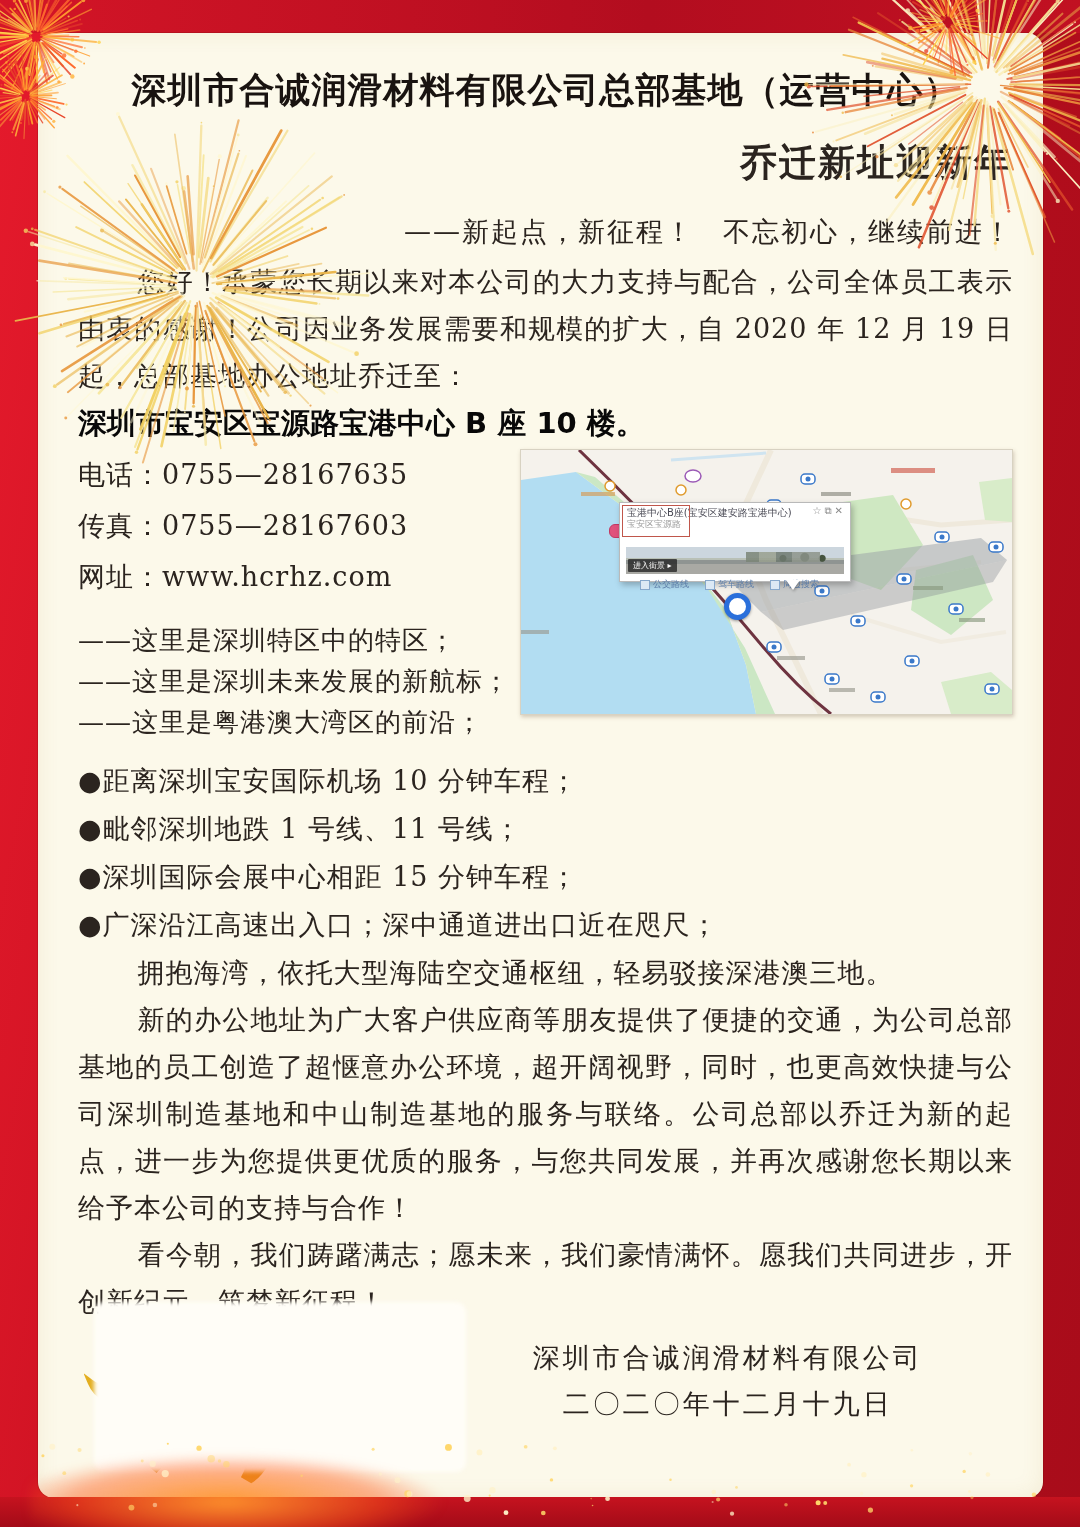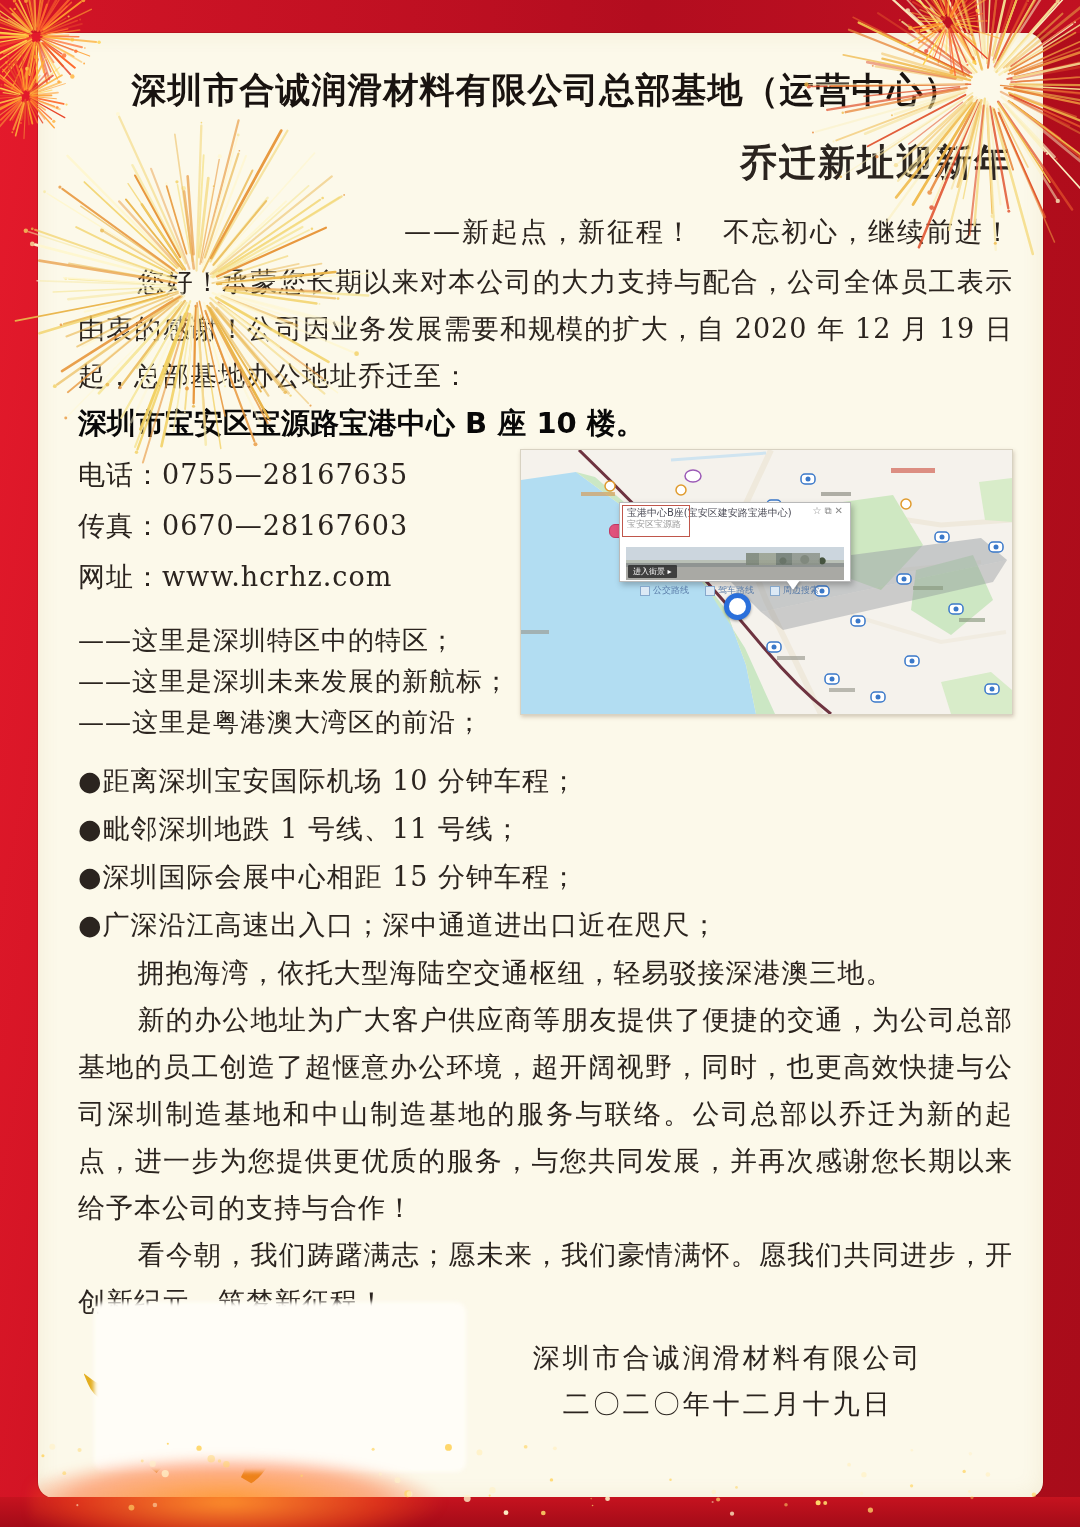--- a/index.html
+++ b/index.html
@@ -39,21 +39,21 @@
   .map{position:relative;flex:0 0 491px;width:491px;height:264px;background:#f5f2ec;
        border:1px solid #d8d2c2;box-shadow:1px 2px 4px rgba(90,60,30,.25);overflow:hidden;}
   .map svg{position:absolute;left:0;top:0;}
   .popup{position:absolute;left:98px;top:52px;width:230px;height:78px;background:#fff;
        border:1px solid #b9b9b9;box-shadow:2px 3px 6px rgba(0,0,0,.25);z-index:4;font-family:"DejaVu Sans","Liberation Sans",sans-serif;}
   .pp-head{position:relative;padding:4px 26px 16px 7px;}
   .pp-title{font-size:10px;color:#4a4a55;line-height:12px;white-space:nowrap;overflow:hidden;}
   .pp-sub{font-size:9px;color:#9a9a9a;line-height:11px;}
   .pp-redbox{position:absolute;left:2px;top:2px;width:66px;height:30px;border:1px solid #c0564b;pointer-events:none;}
   .pp-icons{position:absolute;right:4px;top:2px;font-size:10px;color:#8a8a8a;letter-spacing:3px;}
-  .pp-photo{position:relative;height:33px;margin:1px 6px 0 6px;overflow:hidden;
+  .pp-photo{position:relative;height:27px;margin:1px 6px 0 6px;overflow:hidden;
        background:
          radial-gradient(circle 5px at 82% 38%, #3c4a3a 0 4px, transparent 5px),
          radial-gradient(circle 4px at 72% 42%, #46543f 0 3px, transparent 4px),
          radial-gradient(circle 4px at 90% 42%, #46543f 0 3px, transparent 4px),
          linear-gradient(180deg,#ccd6de 0 40%, #b9c0b6 40% 48%, #8f9492 48% 62%, #a9a9a4 62% 100%);}
   .pp-bldg{position:absolute;left:55%;top:18%;width:34%;height:38%;
        background:linear-gradient(90deg,#7b8577 0 18%,#99a08f 18% 40%,#6f7a70 40% 62%,#8d948a 62% 100%);opacity:.85;}
   .pp-sv-btn{position:absolute;left:2px;bottom:2px;background:rgba(35,35,35,.78);color:#fff;
        font-size:8px;padding:1px 5px;border-radius:1px;}
   .pp-links{display:flex;gap:16px;padding:4px 10px 0 20px;font-size:9px;color:#5a7ca8;}
@@ -84,21 +84,21 @@
     <div class="slogan">——新起点，新征程！　不忘初心，继续前进！</div>
     <div class="para indent p-intro">您好！承蒙您长期以来对本公司的大力支持与配合，公司全体员工表示由衷的感谢！公司因业务发展需要和规模的扩大，自 2020 年 12 月 19 日起，总部基地办公地址乔迁至：</div>
     <div class="address">深圳市宝安区宝源路宝港中心 B 座 10 楼。</div>
 
     <div class="cols">
       <div class="col-left">
         <div class="contact-line">
           <span>电话：</span><span>0755—28167635</span>
         </div>
         <div class="contact-line">
-          <span>传真：</span><span>0670—28167603</span>
+          <span>传真：</span><span>0755—28167603</span>
         </div>
         <div class="contact-line">
           <span>网址：</span><span>www.hcrhz.com</span>
         </div>
         <div class="dash-list">
           <div class="dash-item">——这里是深圳特区中的特区；</div>
           <div class="dash-item">——这里是深圳未来发展的新航标；</div>
           <div class="dash-item">——这里是粤港澳大湾区的前沿；</div>
         </div>
       </div>

